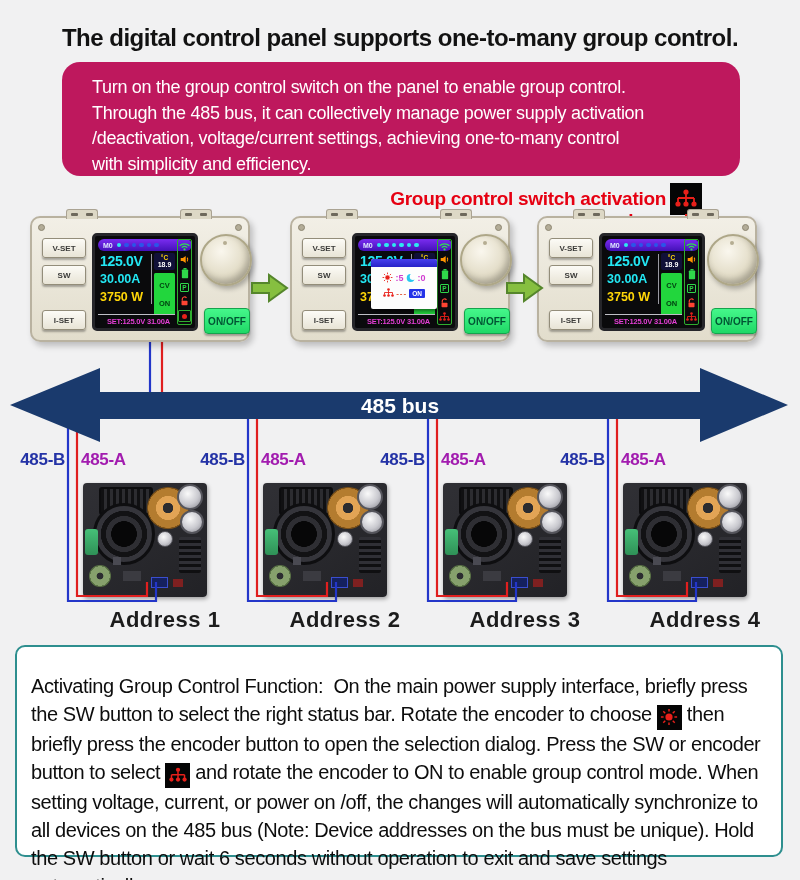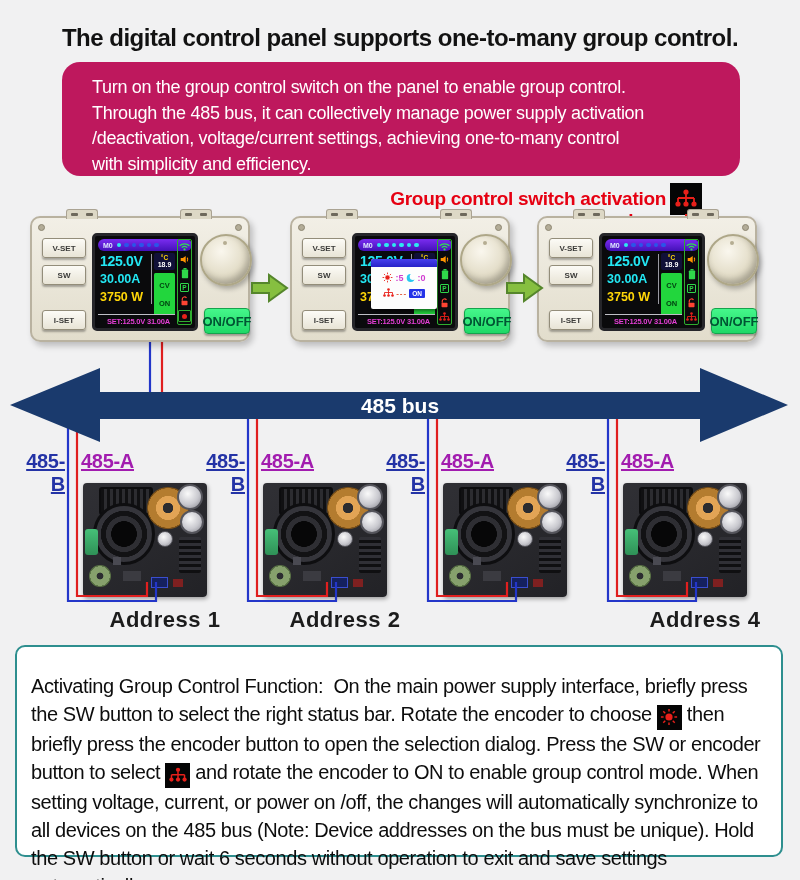--- a/index.html
+++ b/index.html
@@ -20,21 +20,21 @@
   
   .panel{position:absolute;top:216px;width:220px;height:126px;background:linear-gradient(#f2efe6,#e2ddcc);border:2px solid #b9b2a0;border-radius:10px;box-shadow:3px 4px 6px rgba(0,0,0,.22);box-sizing:border-box;}
   .tab{position:absolute;top:-9px;width:30px;height:9px;background:#ddd8c6;border:1px solid #aaa393;border-bottom:none;border-radius:3px 3px 0 0;display:flex;align-items:center;justify-content:space-around;}
   .tab i{display:block;width:7px;height:3px;background:#6e695c;border-radius:1px;}
   .t1{left:34px;} .t2{left:148px;}
   .scr-dot{position:absolute;width:5px;height:5px;border-radius:50%;background:#b3ac97;border:1px solid #8d8672;}
   .btn{position:absolute;left:10px;width:42px;height:18px;background:linear-gradient(#fcfbf6,#e8e4d6);border:1px solid #938d7a;border-radius:3px;box-shadow:0 2px 2px rgba(0,0,0,.3);font-size:8px;font-weight:bold;color:#3a3a38;display:flex;align-items:center;justify-content:center;}
   .b1{top:20px;} .b2{top:47px;} .b3{top:92px;}
   .knob{position:absolute;left:168px;top:16px;width:48px;height:48px;border-radius:50%;background:radial-gradient(circle at 40% 32%,#faf7ee,#e3ddc8 55%,#c6bfa6);border:2px solid #aea788;box-shadow:inset -3px -4px 6px rgba(0,0,0,.22),2px 3px 5px rgba(0,0,0,.28);}
   .knob:after{content:"";position:absolute;left:21px;top:5px;width:4px;height:4px;border-radius:50%;background:#b5ad92;}
-  .onoff{position:absolute;left:172px;top:90px;width:44px;height:24px;background:linear-gradient(#45f78b,#1fd966);border:1px solid #15a34c;border-radius:4px;font-size:13px;font-weight:bold;color:#053;display:flex;align-items:center;justify-content:center;box-shadow:0 2px 2px rgba(0,0,0,.3);text-align:right;}
+  .onoff{position:absolute;left:172px;top:90px;width:44px;height:24px;background:linear-gradient(#45f78b,#1fd966);border:1px solid #15a34c;border-radius:4px;font-size:10px;font-weight:bold;color:#053;display:flex;align-items:center;justify-content:center;box-shadow:0 2px 2px rgba(0,0,0,.3);text-align:right;}
 
   
   .screen{position:absolute;left:60px;top:15px;width:106px;height:98px;background:#0a0a0c;border:3px solid #26262a;border-radius:5px;box-sizing:border-box;}
   .sbar{position:absolute;left:3px;top:3px;right:3px;height:12px;border-radius:6px;background:linear-gradient(#7a2cf0,#4311b8);display:flex;align-items:center;padding:0 5px;gap:3px;box-sizing:border-box;}
   .sbar .mode{font-size:7px;font-weight:bold;color:#dfe9ff;margin-right:1px;}
   .dot{width:4.5px;height:4.5px;border-radius:50%;background:#2b55e8;}
   .dot.cy{background:#2ee8f0;}
   .lcd-v{position:absolute;left:5px;top:17px;font-size:14px;font-weight:bold;color:#23e8f4;letter-spacing:-0.3px;}
   .lcd-a{position:absolute;left:5px;top:36px;font-size:12.5px;font-weight:bold;color:#23e8f4;}
   .lcd-w{position:absolute;left:5px;top:54px;font-size:12.5px;font-weight:bold;color:#ffd608;}
@@ -58,21 +58,21 @@
   .dlg .dval{font-size:9px;font-weight:bold;color:#d03cd0;}
   .dlg .dash{font-size:8px;font-weight:bold;color:#e05030;letter-spacing:1px;}
   .dlg .don{font-size:6.5px;font-weight:bold;color:#fff;background:#2433e8;padding:1px 3px;border-radius:1px;}
 
   
   .garrow{position:absolute;top:273px;z-index:4;}
 
   
   .wires-svg{position:absolute;left:0;top:340px;z-index:2;}
   .bus-svg{position:absolute;left:6px;top:362px;z-index:2;}
-  .wlabel{position:absolute;top:450px;font-size:20px;font-weight:bold;letter-spacing:-0.3px;z-index:3;text-decoration:underline;}
+  .wlabel{position:absolute;top:450px;font-size:17px;font-weight:bold;letter-spacing:-0.3px;z-index:3;}
   .wb{color:#2433a6;} .wa{color:#a21caf;text-align:center;}
 
   
   .board{position:absolute;top:483px;width:124px;height:114px;background:linear-gradient(145deg,#303035,#222226);border-radius:4px;box-shadow:1px 2px 4px rgba(0,0,0,.35);z-index:1;}
   .board .hs{position:absolute;left:16px;top:4px;width:50px;height:24px;background:repeating-linear-gradient(90deg,#101012 0 3px,#2c2c30 3px 6px);border:2px solid #0c0c0e;border-radius:3px;}
   .board .fan{position:absolute;left:10px;top:20px;width:56px;height:56px;border-radius:50%;border:3px solid #0e0e10;background:radial-gradient(circle,#070708 0 32%,#2e2e33 33% 45%,#121214 46% 58%,#35353b 59% 74%,#1b1b1f 75%);}
   .board .tor{position:absolute;left:64px;top:4px;width:42px;height:42px;border-radius:50%;background:radial-gradient(circle,#2b2b2f 0 17%,#e2a455 18% 40%,#b47c2f 41% 66%,#7c5118 67% 92%,#5c3a0e);}
   .board .cap{position:absolute;border-radius:50%;background:radial-gradient(circle at 40% 35%,#fafafa,#c9c9cf 55%,#85858d);border:2px solid #55555c;}
   .board .c1{left:94px;top:1px;width:22px;height:22px;}
   .board .c2{left:97px;top:27px;width:20px;height:20px;}
@@ -203,20 +203,21 @@
   <div class="wlabel wa" style="left:81px">485-A</div>
   <div class="wlabel wb" style="left:199px;width:46px;text-align:right">485-B</div>
   <div class="wlabel wa" style="left:261px">485-A</div>
   <div class="wlabel wb" style="left:379px;width:46px;text-align:right">485-B</div>
   <div class="wlabel wa" style="left:441px">485-A</div>
   <div class="wlabel wb" style="left:559px;width:46px;text-align:right">485-B</div>
   <div class="wlabel wa" style="left:621px">485-A</div>
 
   <div class="addr" style="left:75px">Address 1</div>
   <div class="addr" style="left:255px">Address 2</div>
+  <div class="addr" style="left:435px">Address 3</div>
   <div class="addr" style="left:615px">Address 4</div>
 
   <div class="panel" style="left:30px;z-index:3">
     <div class="tab t1">
         <i></i>
         <i></i>
       </div>
     <div class="tab t2">
         <i></i>
         <i></i>

